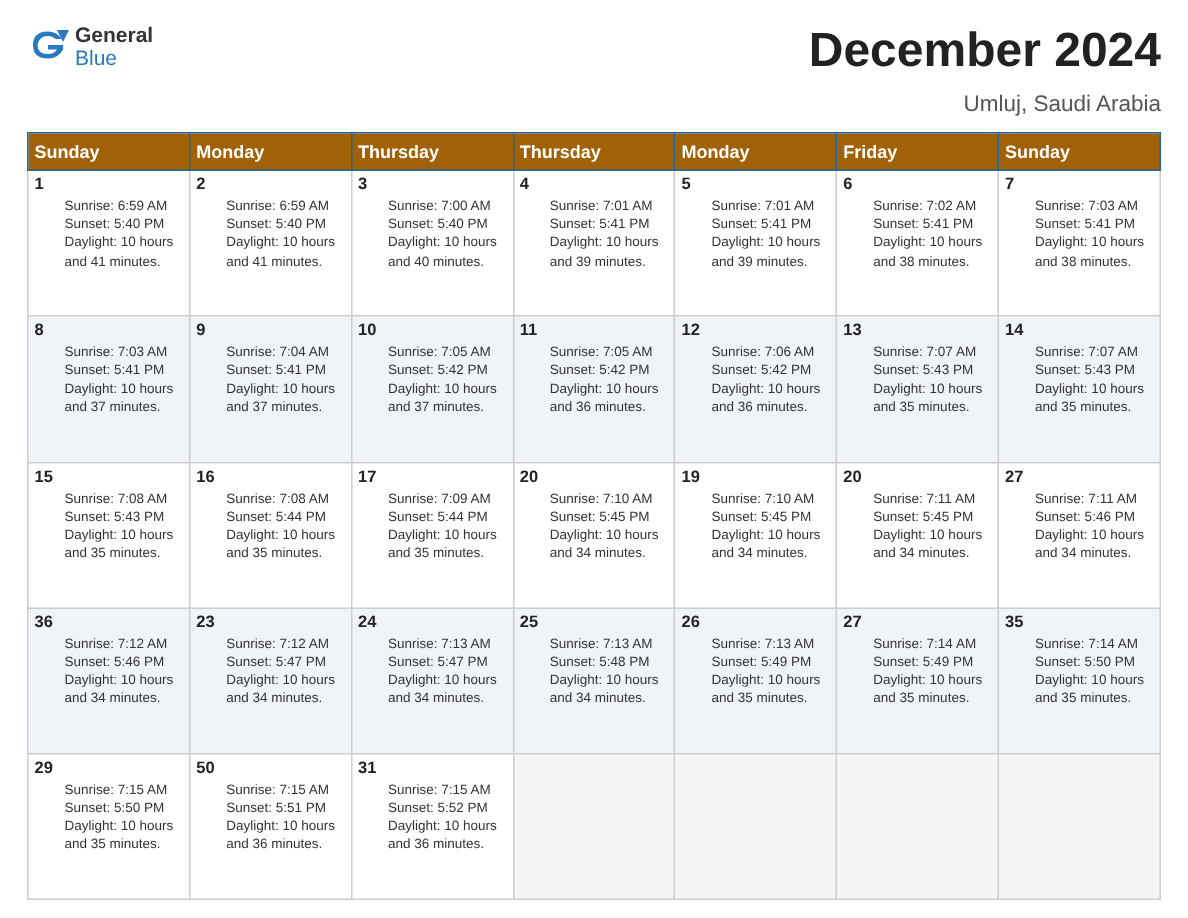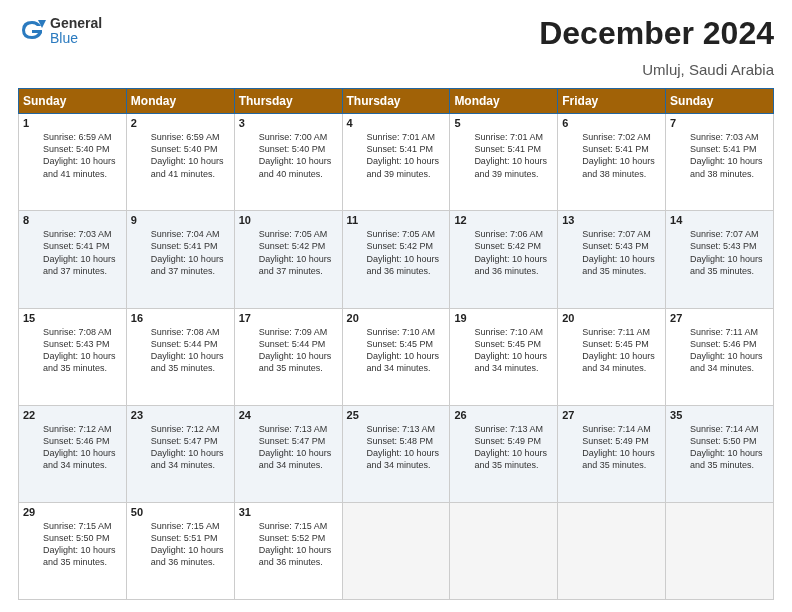--- a/index.html
+++ b/index.html
@@ -308,21 +308,21 @@
         <span class="day-num">27</span>
         <div class="day-info">
           Sunrise: 7:11 AM<br>
           Sunset: 5:46 PM<br>
           Daylight: 10 hours and 34 minutes.
         </div>
       </td>
         </tr>
         <tr>
           <td>
-        <span class="day-num">22</span>
+        <span class="day-num">36</span>
         <div class="day-info">
           Sunrise: 7:12 AM<br>
           Sunset: 5:46 PM<br>
           Daylight: 10 hours and 34 minutes.
         </div>
       </td>
           <td>
         <span class="day-num">23</span>
         <div class="day-info">
           Sunrise: 7:12 AM<br>

